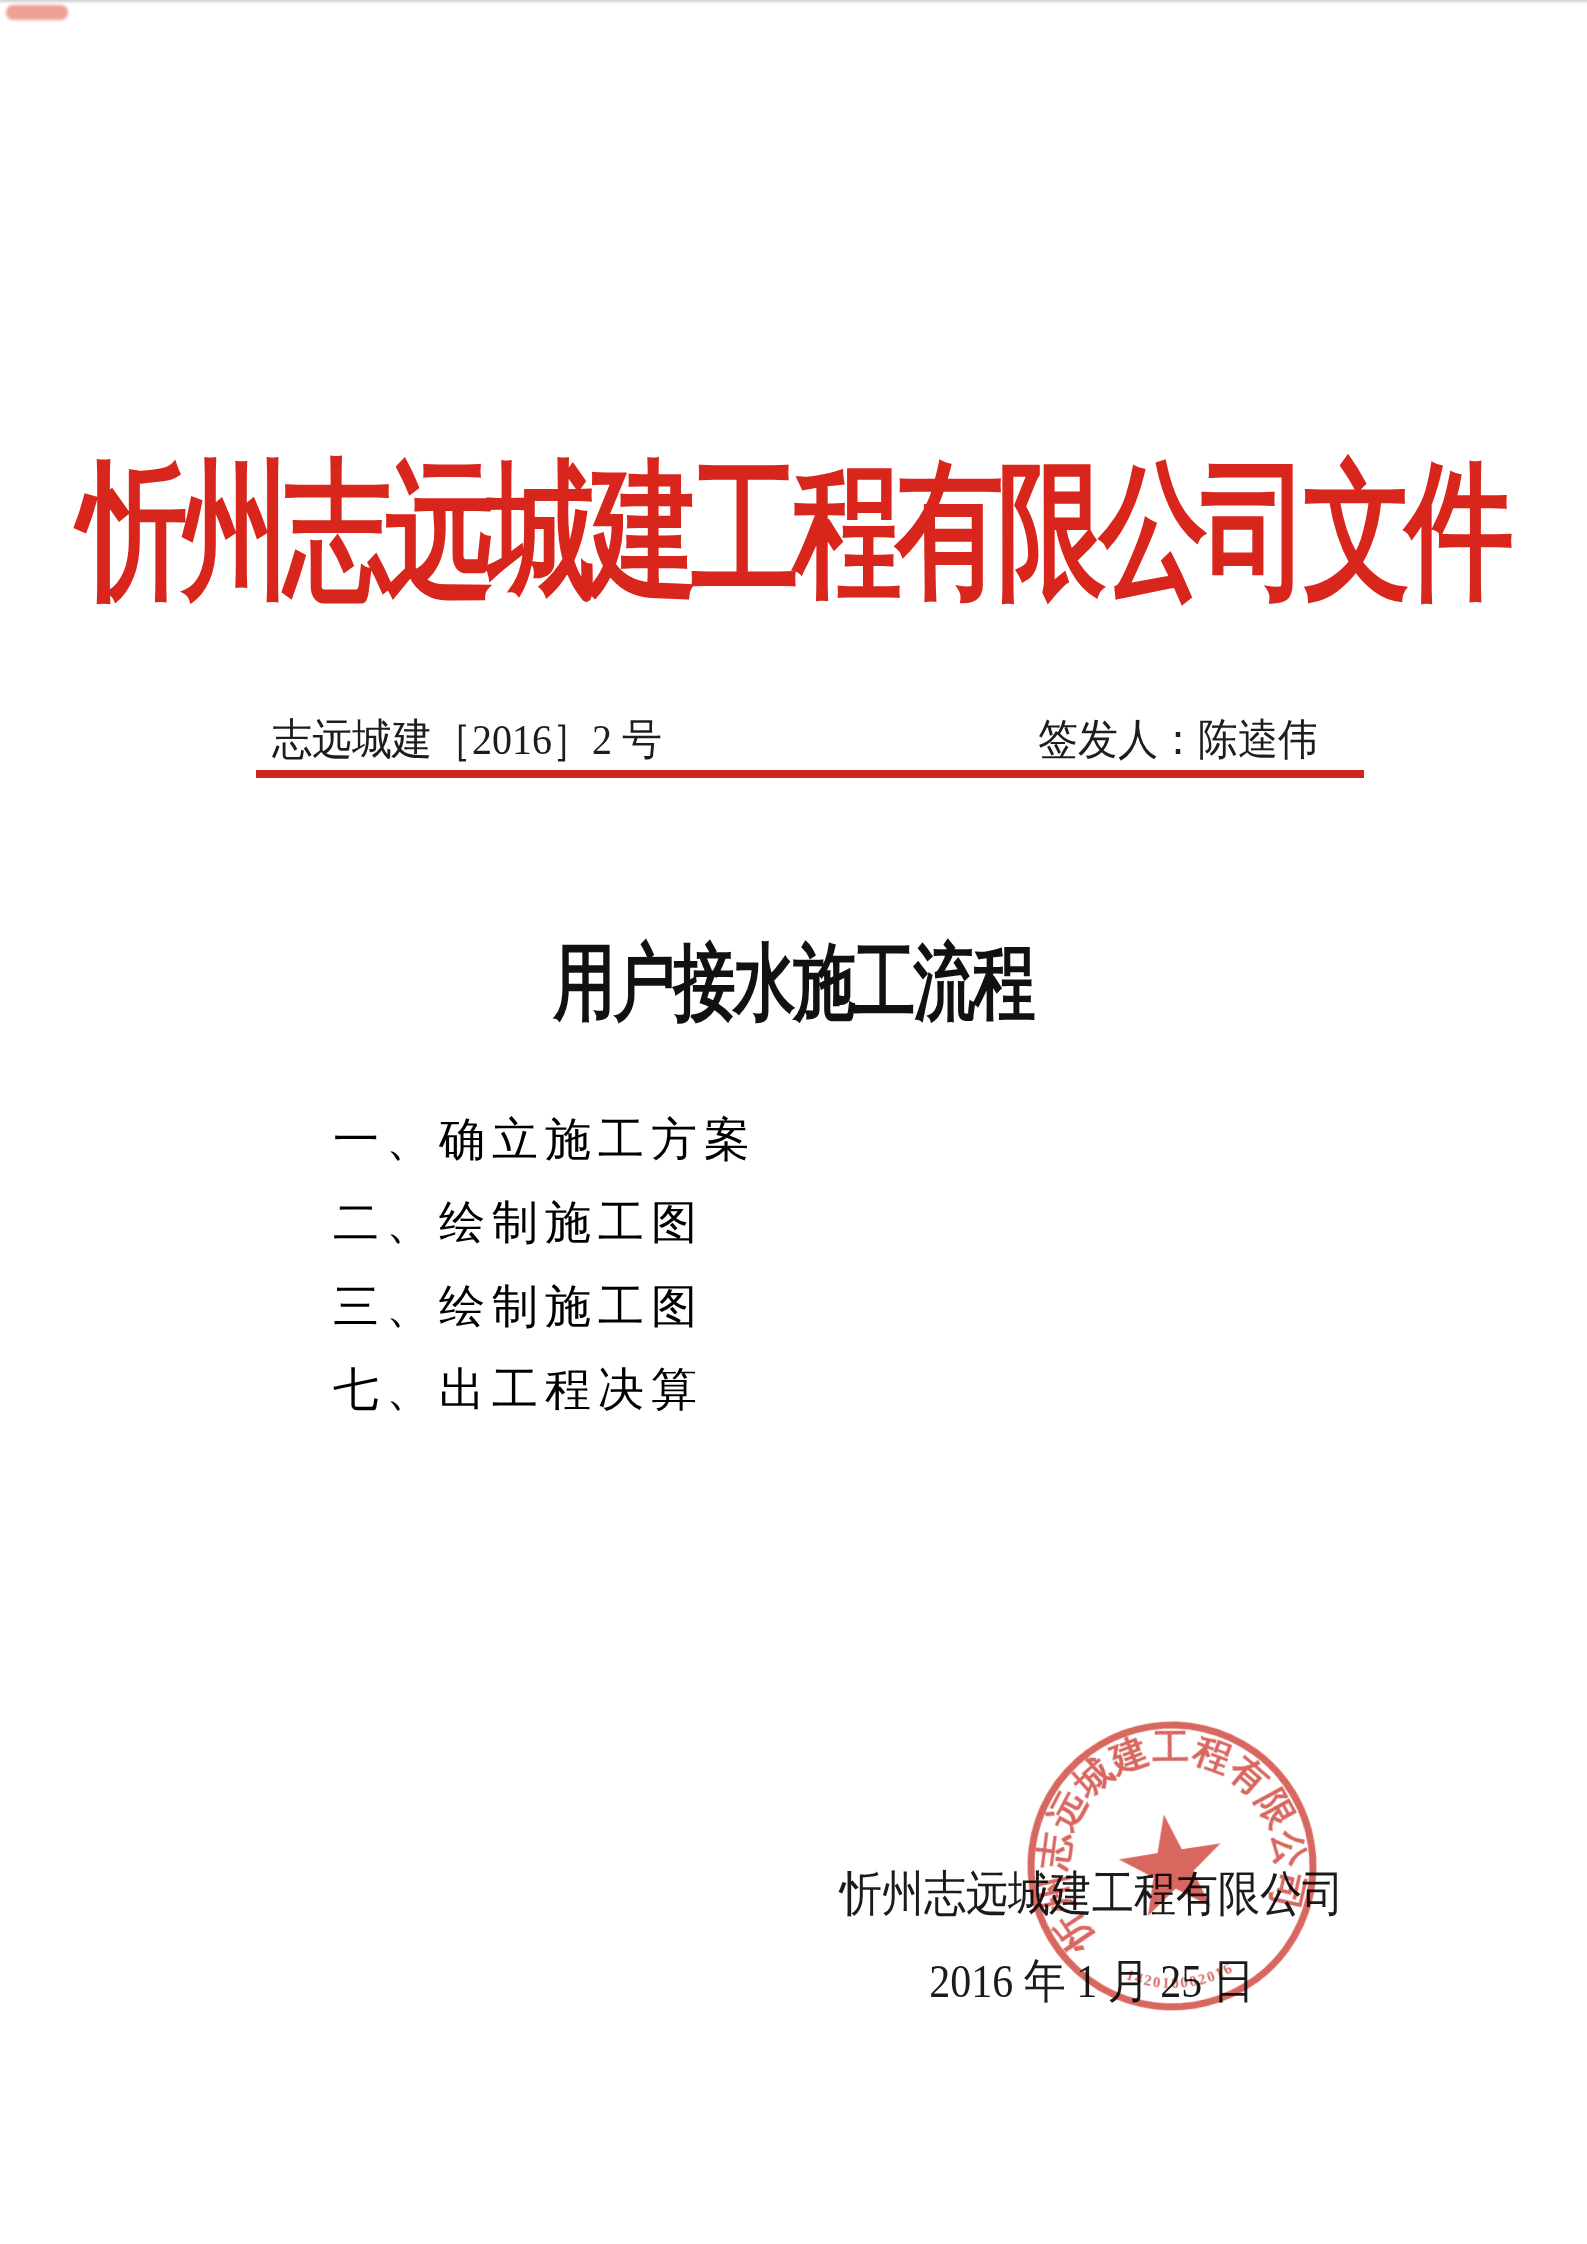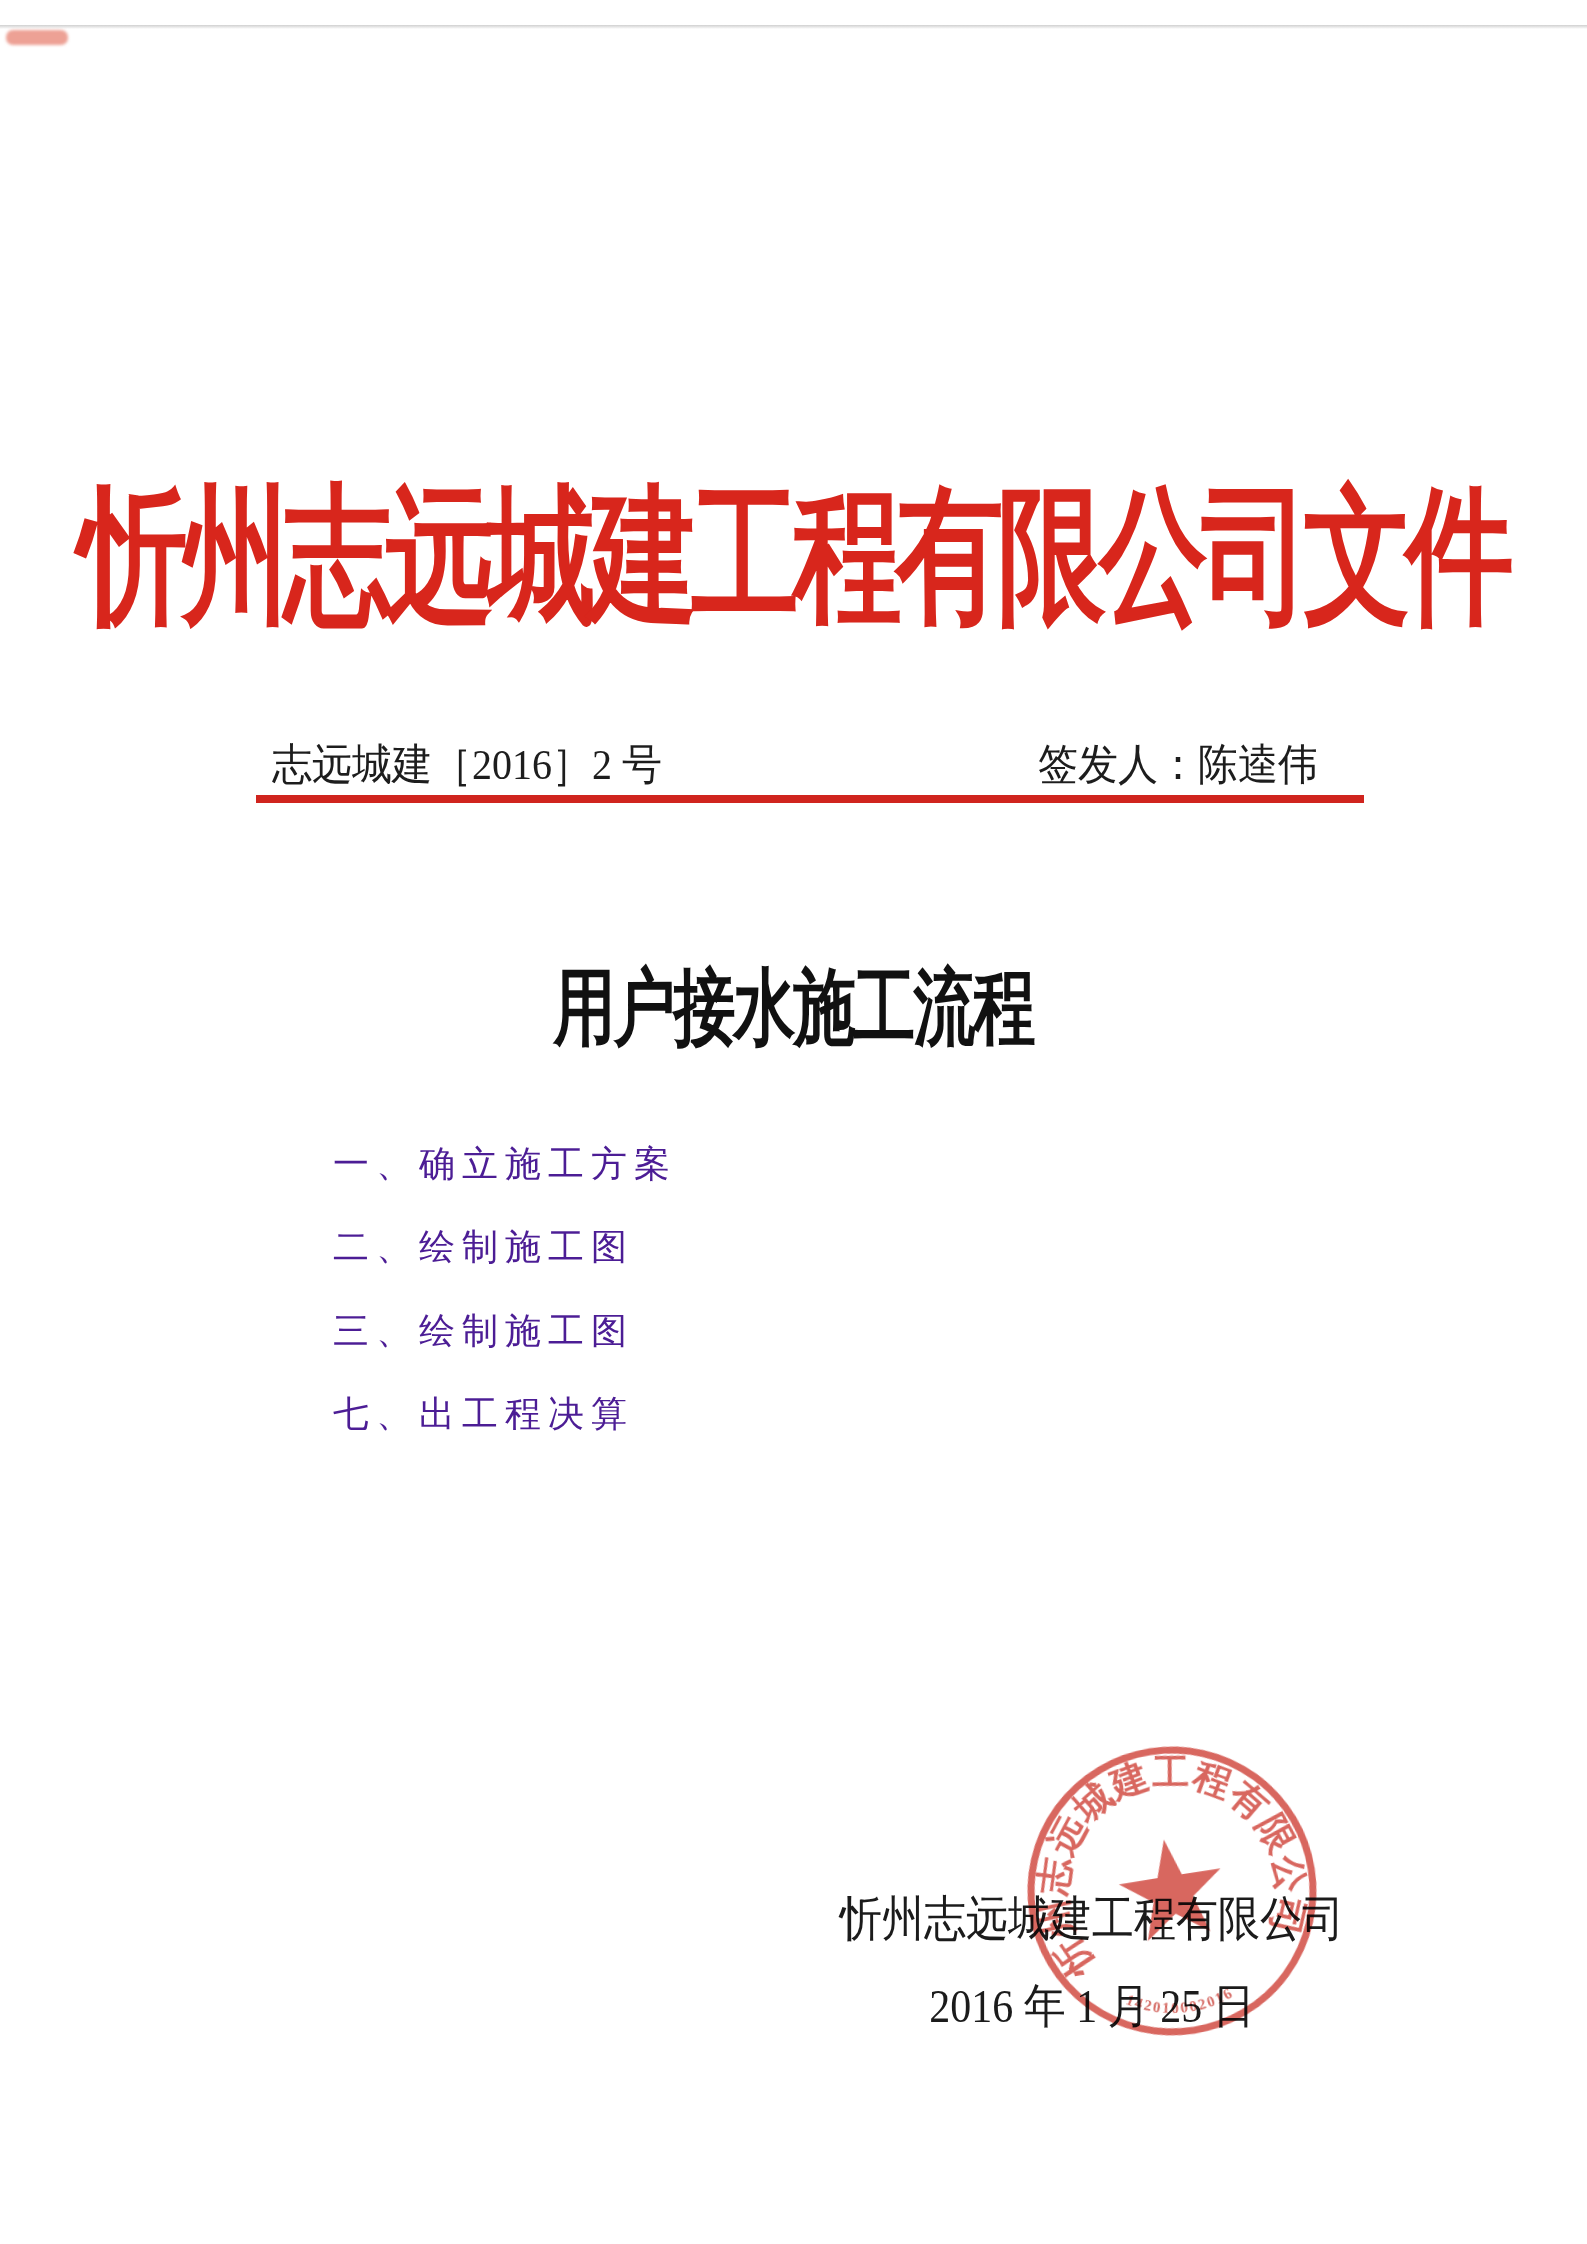--- a/index.html
+++ b/index.html
@@ -1,21 +1,21 @@
 <!DOCTYPE html>
 <html><head>
 <meta charset="utf-8">
 <style>
   html,body{margin:0;padding:0;}
   body{
     width:1587px;height:2244px;position:relative;background:#ffffff;
     font-family:"Liberation Serif","DejaVu Serif",serif;
     overflow:hidden;
   }
-  .page{position:absolute;inset:0;margin-top:25px;}
+  .page{position:absolute;inset:0;}
   
   .scan-top-edge{
     position:absolute;top:0;left:0;width:1587px;height:4px;
     background:linear-gradient(to bottom,rgba(150,150,150,.45),rgba(150,150,150,0));
   }
   .red-smudge{
     position:absolute;top:5px;left:6px;width:62px;height:15px;
     background:rgba(223,84,62,.55);border-radius:7px;filter:blur(1.5px);
   }
   
@@ -38,21 +38,21 @@
   }
   
   .doc-title{
     position:absolute;top:926px;left:0;width:1587px;text-align:center;
     font-size:62px;font-weight:bold;color:#111;letter-spacing:-2px;
     transform:scaleY(1.35);transform-origin:top center;white-space:nowrap;
   }
   
   .step-list{
     position:absolute;top:1098px;left:333px;
-    font-size:36px;line-height:83.4px;letter-spacing:7px;color:#4c1d95;
+    font-size:46px;line-height:83.4px;letter-spacing:7px;color:#000000;
     white-space:nowrap;
   }
   
   .footer-company{
     position:absolute;top:1862px;left:840px;width:504px;text-align:center;
     font-size:42px;color:#1b1b1b;letter-spacing:0px;
     transform:scaleY(1.15);transform-origin:top center;white-space:nowrap;
   }
   .footer-date{
     position:absolute;top:1950px;left:840px;width:504px;text-align:center;

